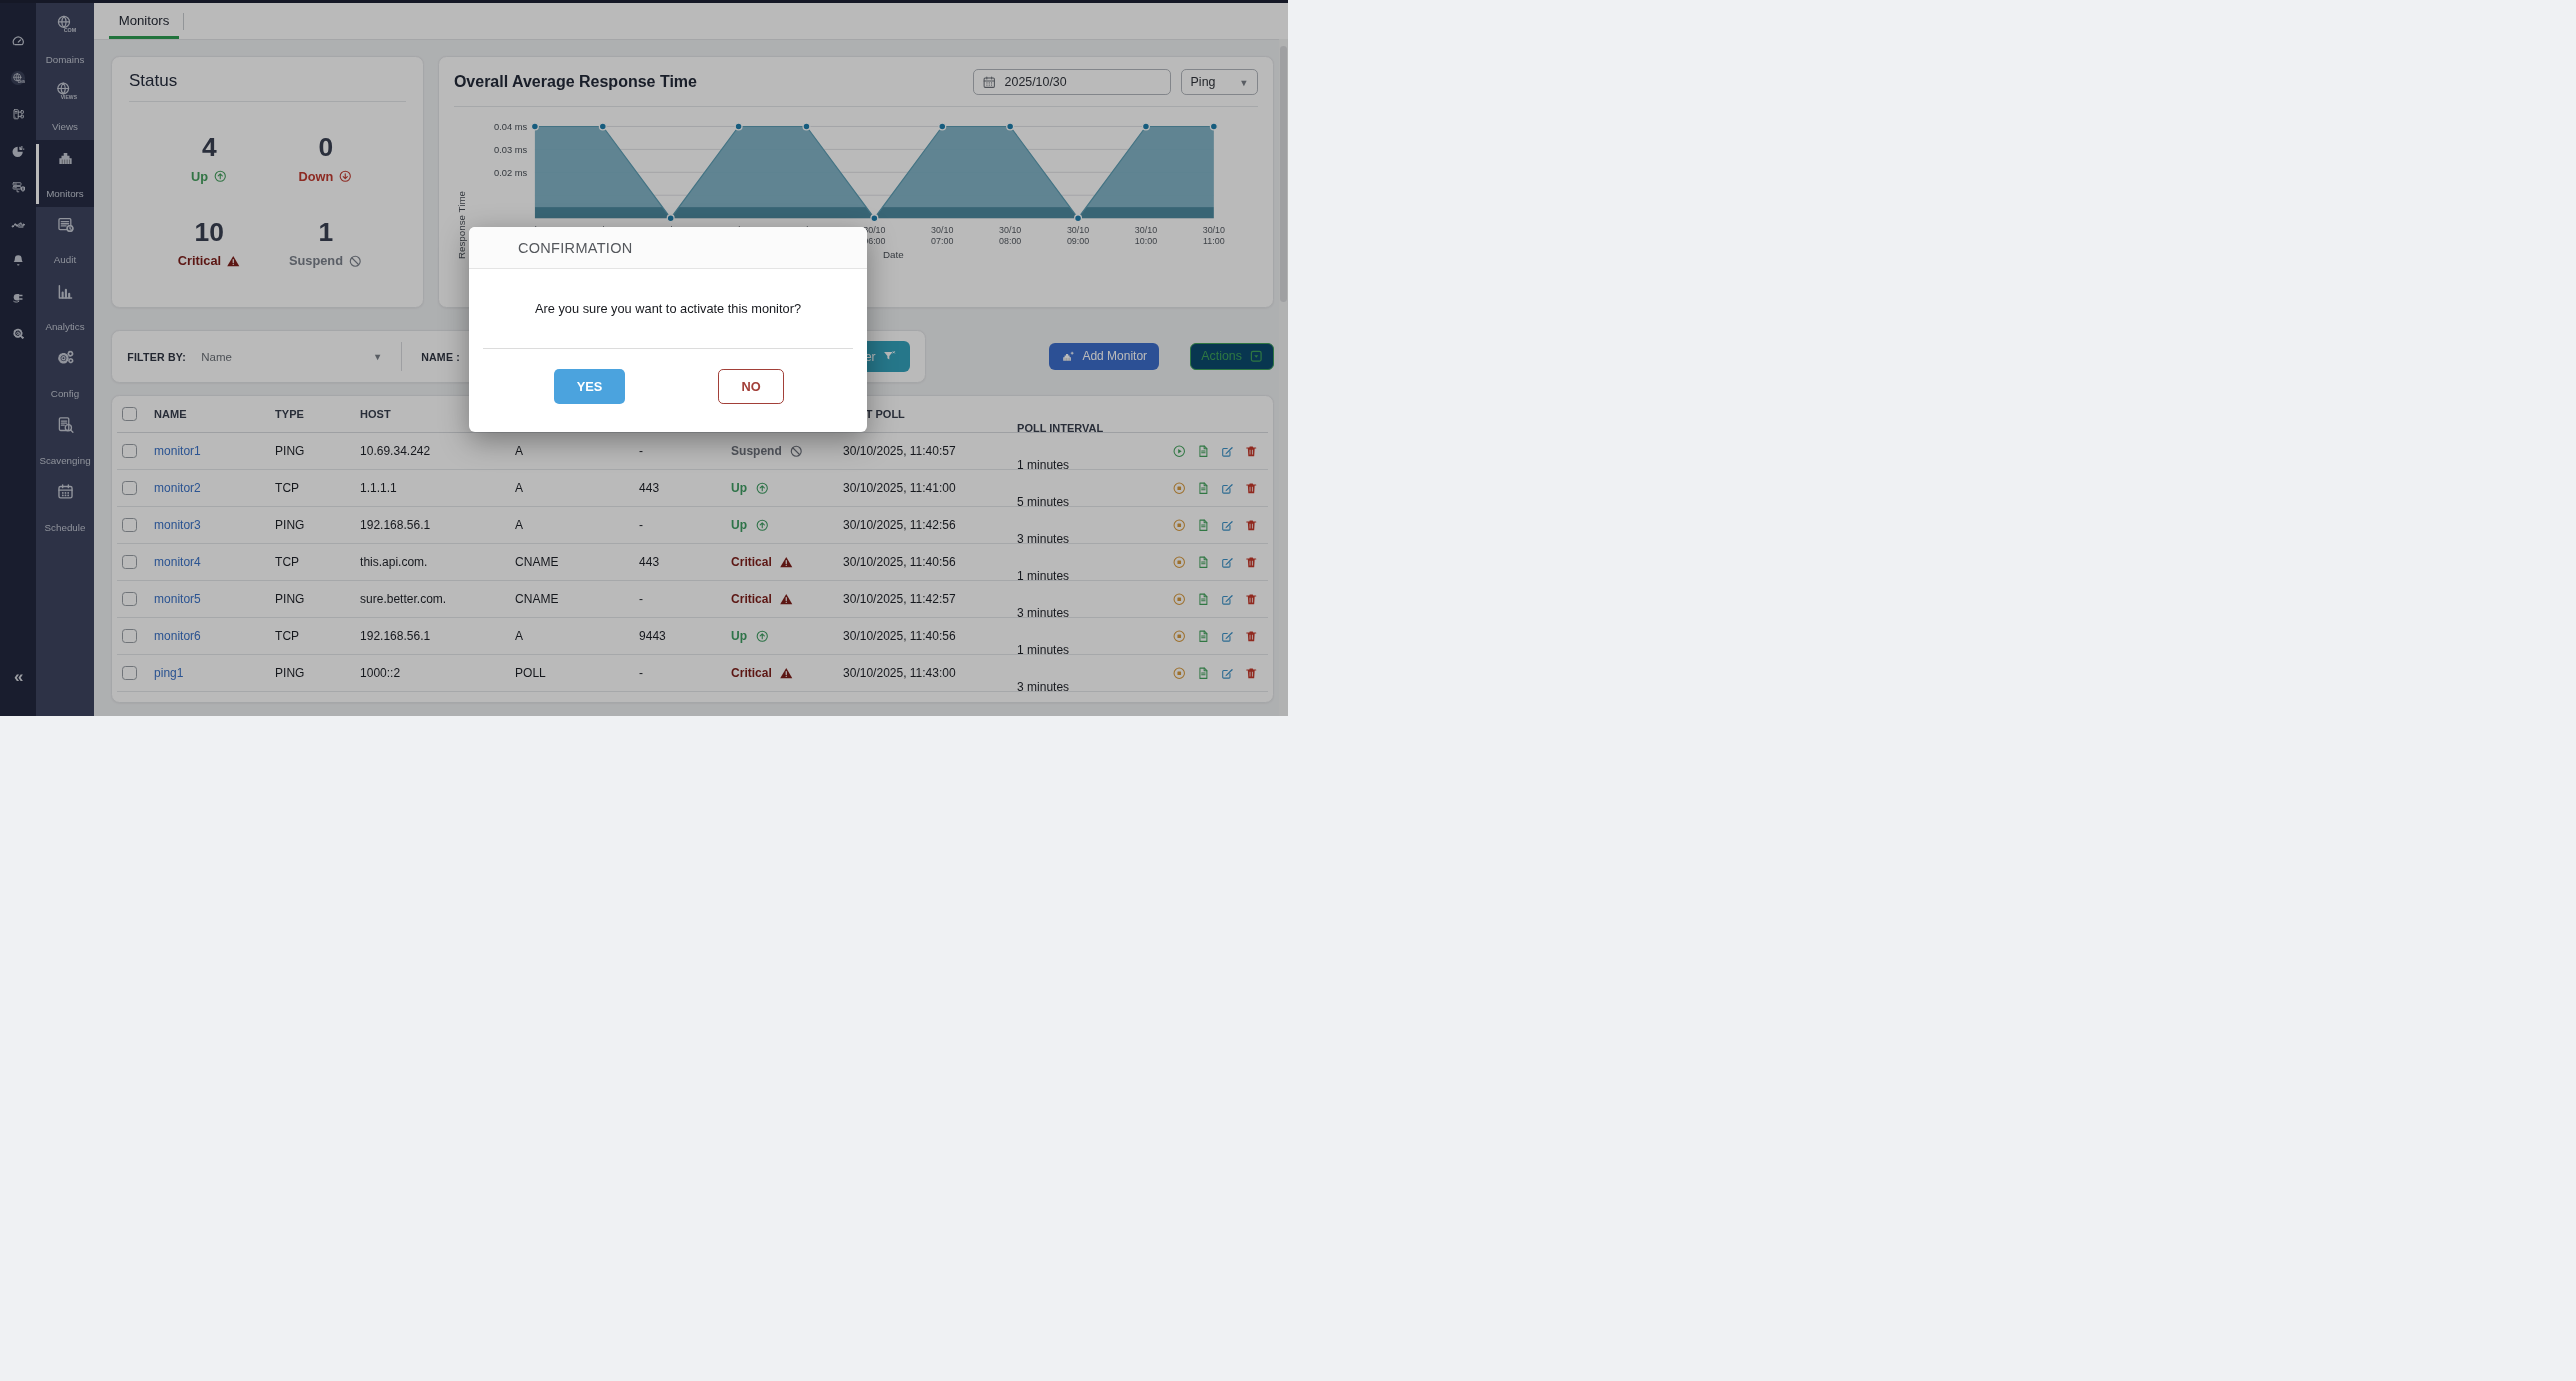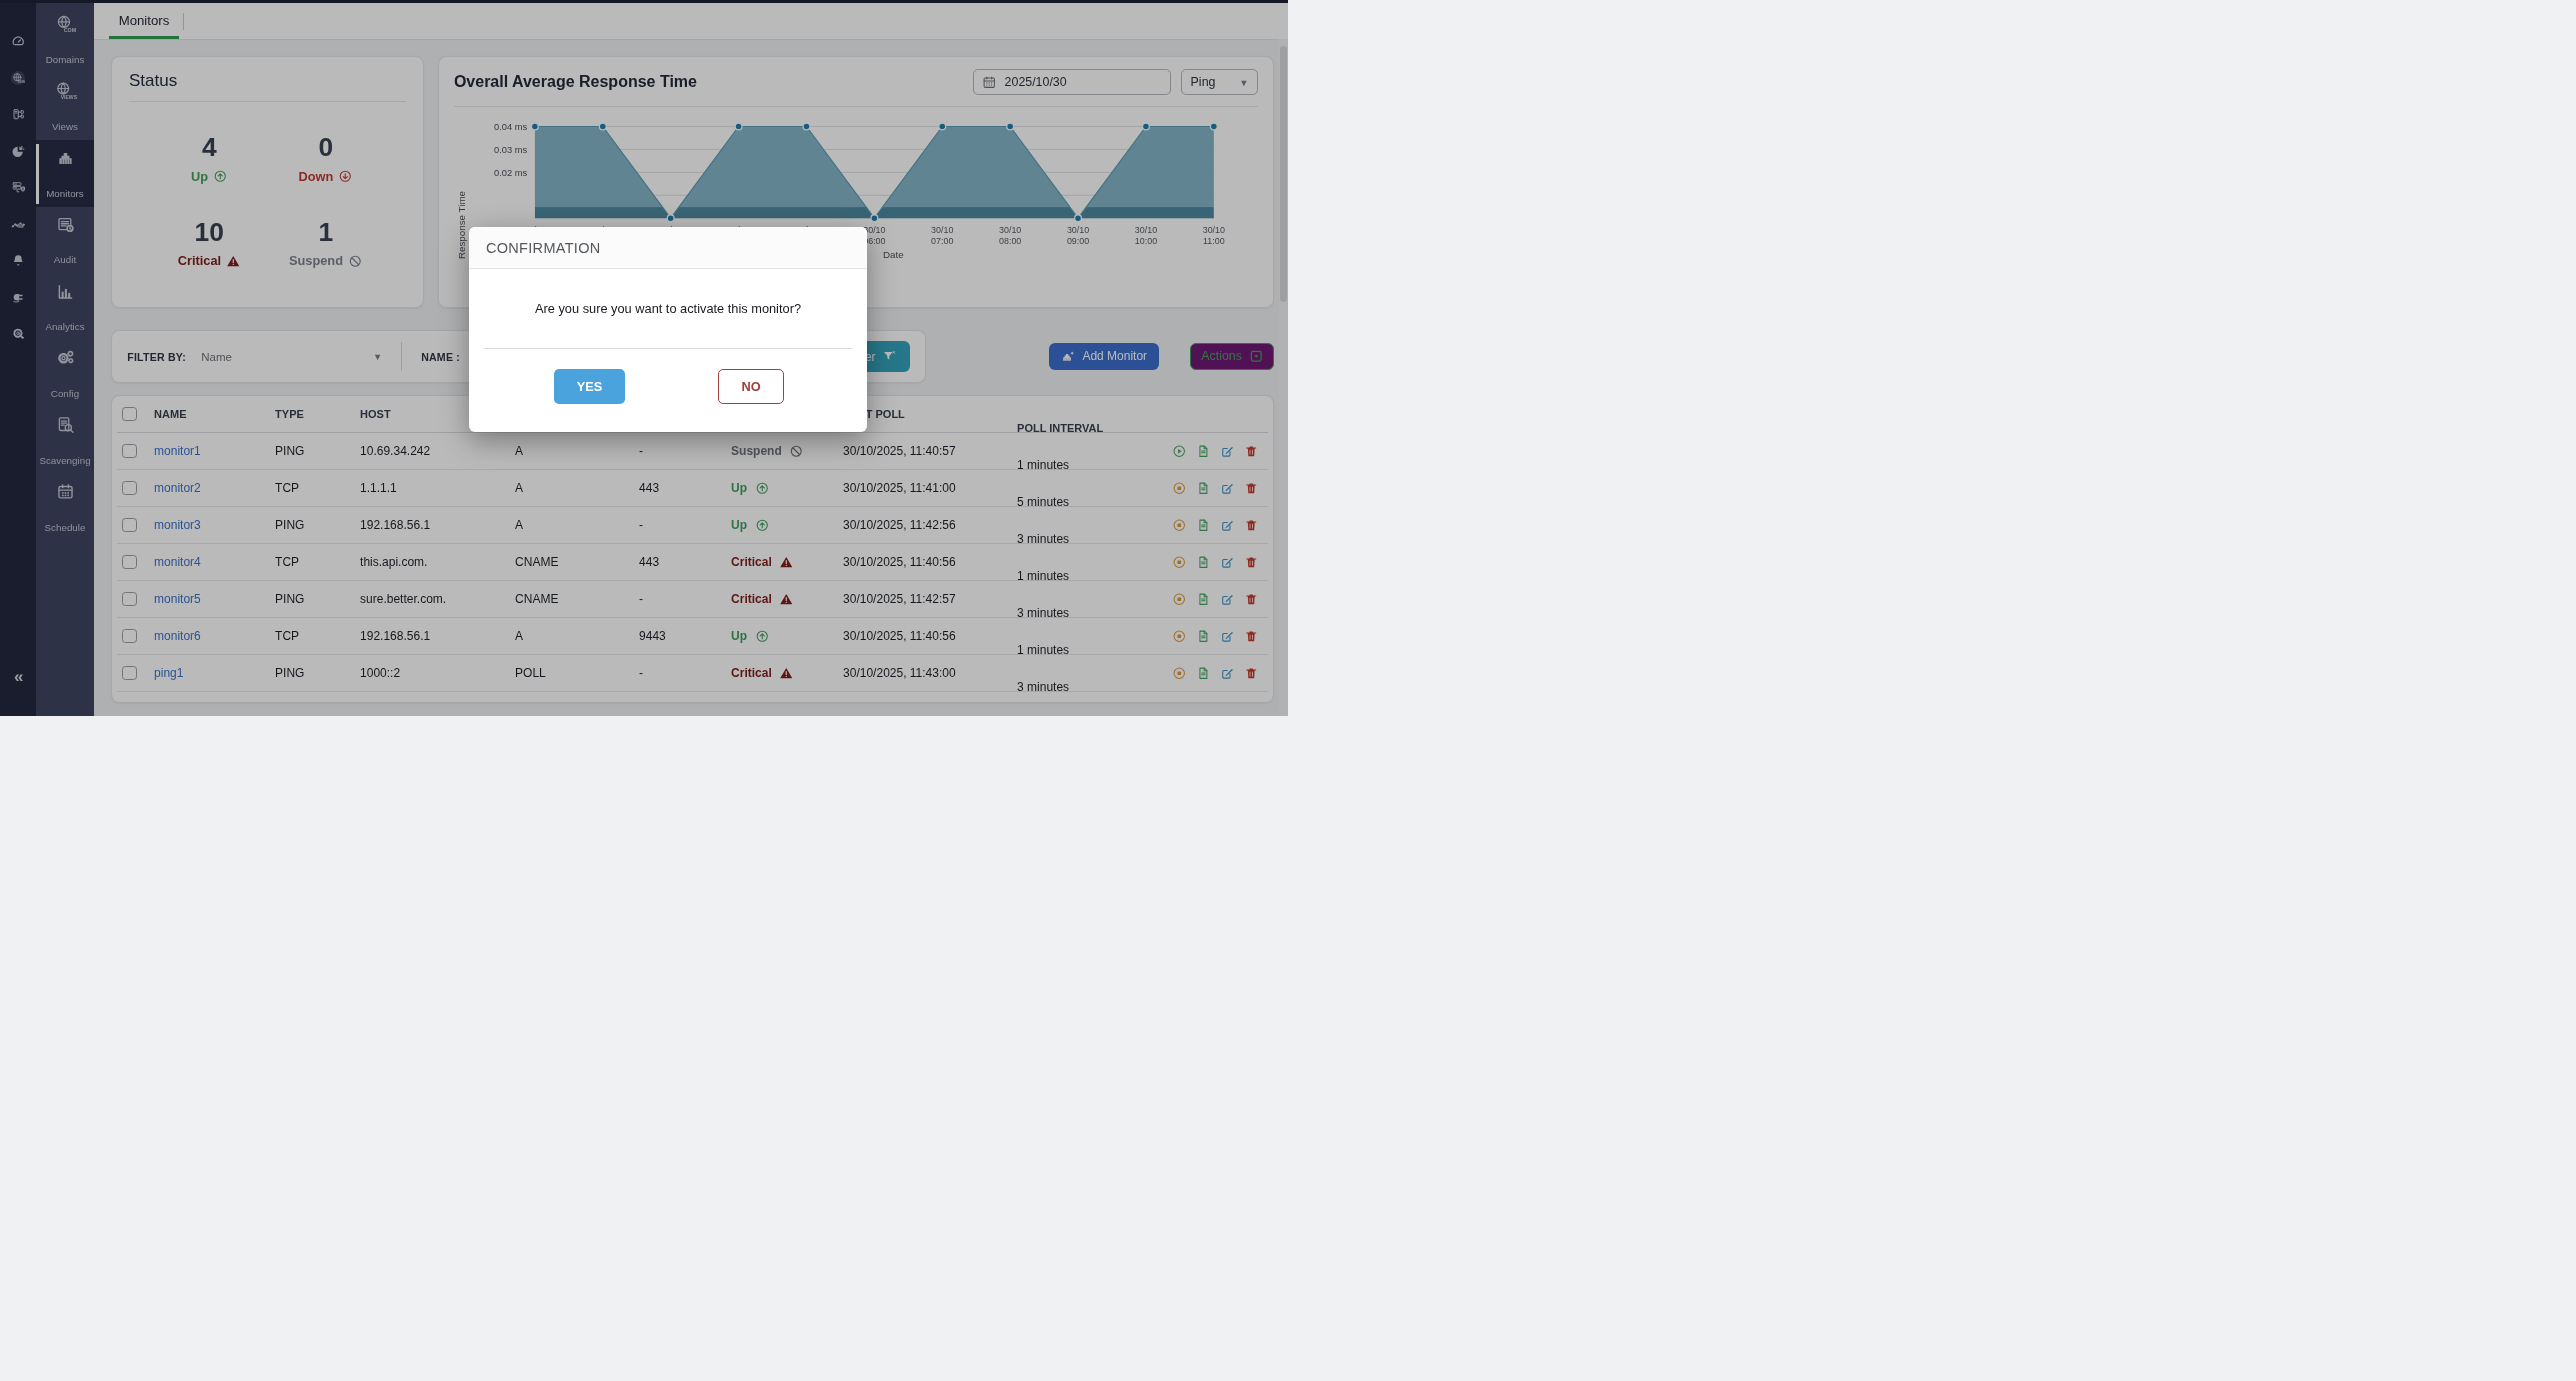--- a/index.html
+++ b/index.html
@@ -78,21 +78,21 @@
   .fdivider { width:0.9px; height:29px; background:#D9DBDE; margin:0 19px; }
   .fsearch { border:none; outline:none; font-size:11.5px; color:#2F3542; margin-left:13.6px; width:256px; background:transparent; }
   .fsearch::placeholder { color:#8A9099; }
   .filter-btn { margin-left:auto; display:flex; align-items:center; gap:6px; background:#35A4BE; color:#fff;
                 border:none; border-radius:6px; height:31px; padding:0 13.6px; font-size:12px; cursor:pointer; }
   .filter-btn svg { width:13.6px; height:13.6px; }
   .toolbar-spacer { flex:1; }
   .add-btn { display:flex; align-items:center; gap:6.8px; background:#3D6ECC; color:#fff; border:none; border-radius:6px;
              height:26.4px; padding:0 12px; font-size:12px; cursor:pointer; margin-right:31px; }
   .add-btn svg { width:15.3px; height:12.8px; }
-  .actions-btn { display:flex; align-items:center; gap:6.8px; background:#701a75; color:#3FA45B; border:1.3px solid #3FA45B;
+  .actions-btn { display:flex; align-items:center; gap:6.8px; background:#0c4a6e; color:#3FA45B; border:1.3px solid #3FA45B;
                  border-radius:6px; height:26.4px; padding:0 10.2px; font-size:12.4px; cursor:pointer; }
   .actions-btn svg { width:12.8px; height:12.8px; }
 
   
   .table-card { margin-top:12px; height:308px; overflow:hidden; padding:0 5.1px; }
   .trow { display:flex; align-items:center; height:37px; border-bottom:0.9px solid #E4E6E9; font-size:12px; color:#1E2128; }
   .trow.thead { height:37px; font-size:11px; font-weight:bold; color:#39404F; border-bottom:0.9px solid #D9DCE0; }
   .c-check { width:37px; display:flex; align-items:center; padding-left:5.1px; }
   .checkbox { width:14.5px; height:14.5px; border:1.3px solid #9AA0A6; border-radius:3.4px; background:#fff; cursor:pointer; }
   .c-name { width:121px; } .c-type { width:85px; } .c-host { width:155px; }
@@ -109,21 +109,21 @@
   
   .scrollbar { position:absolute; right:0; top:39px; bottom:0; width:9.4px; background:#F3F4F5; z-index:6; }
   .scroll-thumb { position:absolute; top:6.8px; right:1.3px; width:6.8px; height:256px; background:#DADCDF; border-radius:3.4px; }
 
   
   .overlay { position:absolute; inset:0; background:rgba(0,0,0,.27); z-index:90; }
   .modal { position:absolute; left:469px; top:227px; width:398px; height:205px; background:#fff; border-radius:6px;
            box-shadow:0 8.5px 29px rgba(0,0,0,.35); z-index:100; }
   .modal-header { height:42px; background:#FBFBFB; border-bottom:0.9px solid #E4E4E4; border-radius:6px 6px 0 0;
                   display:flex; align-items:center; padding-left:17px; }
-  .modal-title { font-size:14.5px; color:#54575C; letter-spacing:0.3px; font-weight:500; }
+  .modal-title { font-size:14.5px; color:#54575C; letter-spacing:0.3px; font-weight:500;margin-left:32px; }
   .modal-message { margin-top:32px; text-align:center; font-size:12.8px; color:#17191E; }
   .modal-divider { height:0.9px; background:#DCDCDC; margin:31.5px 13.6px 0; }
   .modal-actions { display:flex; margin-top:21px; padding:0 83px 0 85px; justify-content:space-between; }
   .btn-yes { width:71px; height:35px; background:#4BA3DE; color:#fff; font-weight:bold; font-size:12.8px;
              border:none; border-radius:5.1px; cursor:pointer; }
   .btn-no { width:66px; height:35px; background:#fff; color:#A23F38; font-weight:bold; font-size:12.8px;
             border:1.3px solid #A23F38; border-radius:5.1px; cursor:pointer; }
 </style>
 </head>
 <body>

